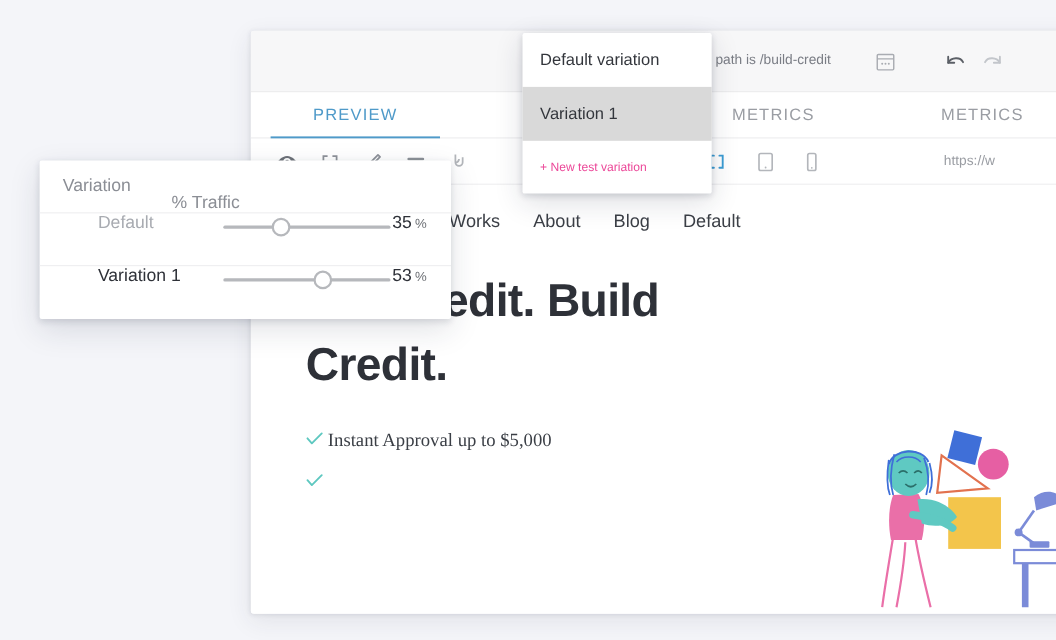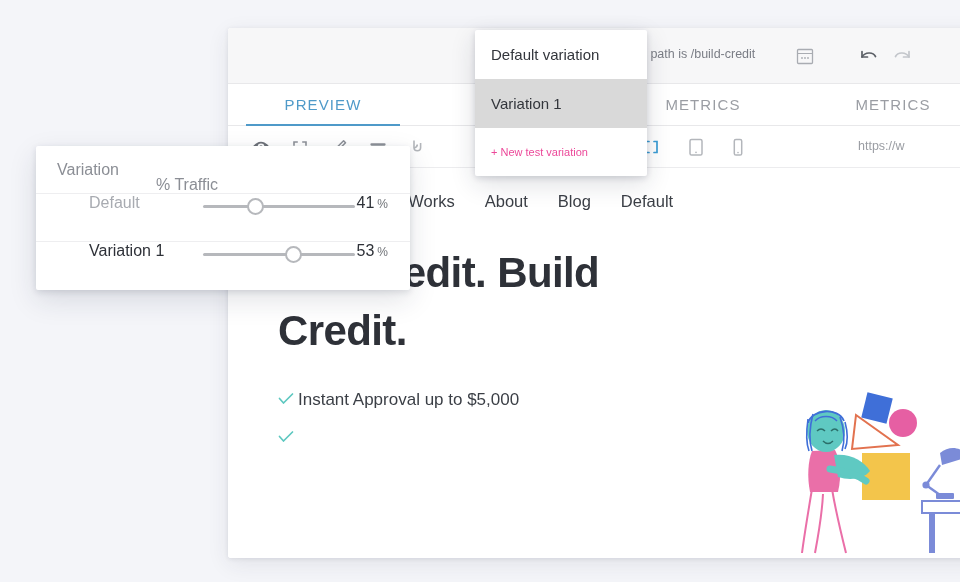--- a/index.html
+++ b/index.html
@@ -88,21 +88,21 @@
 
   .headline {
     position: absolute; left: 50px; top: 76px;
     width: 420px;
     font-size: 42px; line-height: 58px; font-weight: bold;
     color: #2e3138; letter-spacing: -.6px;
   }
   .bullets { position: absolute; left: 50px; top: 218px; width: 420px; }
   .bullet { display: flex; align-items: flex-start; margin-bottom: 11px; }
   .chk { width: 20px; flex: 0 0 20px; margin-top: 6px; }
-  .btext { font-size: 17px; line-height: 27px; color: #3b3f46; }
+  .btext { font-size: 17px; line-height: 27px; color: #3b3f46; font-family: Liberation Serif, serif; }
   .morelink {
     color: #7b83d8; text-decoration: underline;
     text-underline-offset: 3px; cursor: pointer;
   }
 
   .illus { position: absolute; right: 8px; bottom: 0; }
 
   
   .dropdown {
     position: absolute; left: 475px; top: 30px;
@@ -354,21 +354,21 @@
       <div class="c2">% Traffic</div>
     </div>
 
     <div class="tr-row">
       <div class="tr-name muted">Default</div>
       <div class="tr-slider">
         <div class="track"></div>
         <div class="thumb" style="left:44px"></div>
       </div>
       <div class="tr-val">
-        <span>41</span><span class="pct">%</span>
+        <span>35</span><span class="pct">%</span>
       </div>
     </div>
 
     <div class="tr-row">
       <div class="tr-name strong">Variation 1</div>
       <div class="tr-slider">
         <div class="track"></div>
         <div class="thumb" style="left:82px"></div>
       </div>
       <div class="tr-val">

